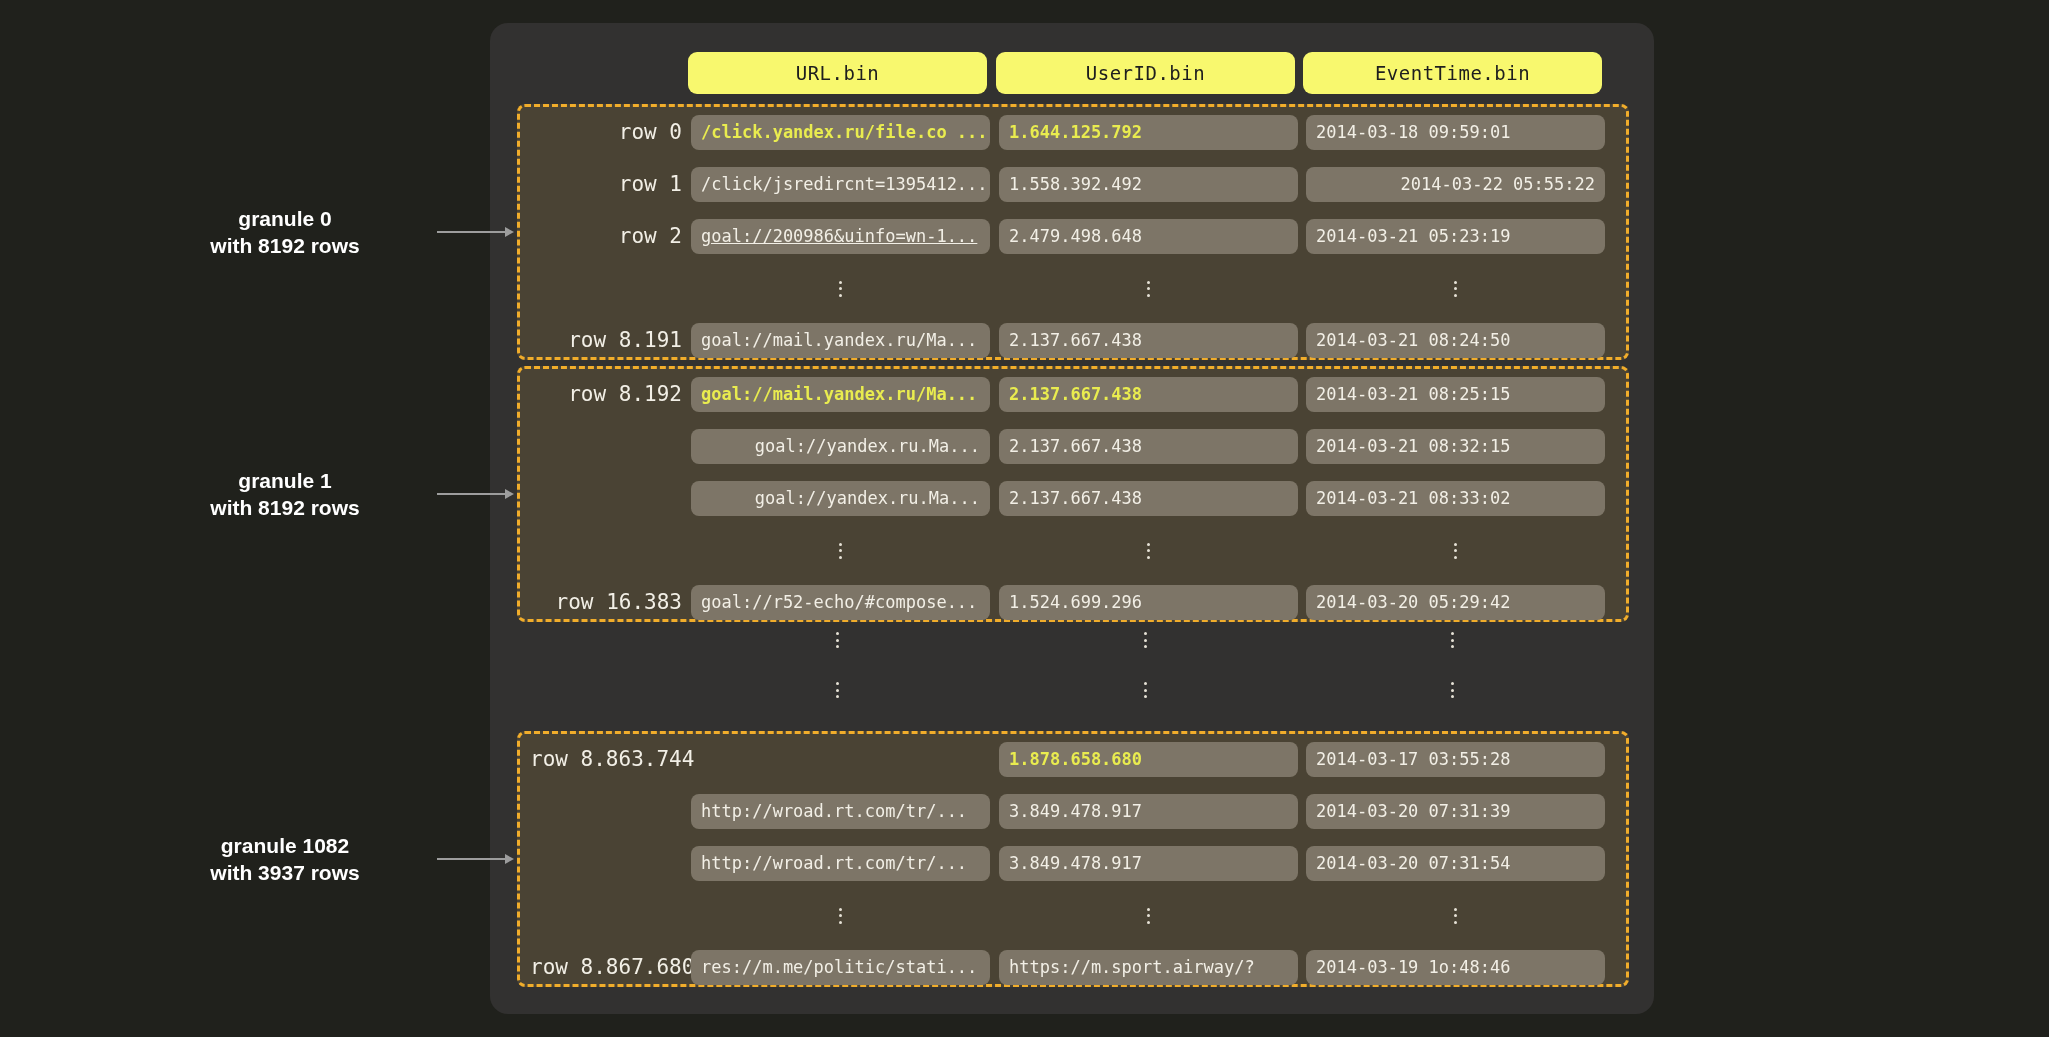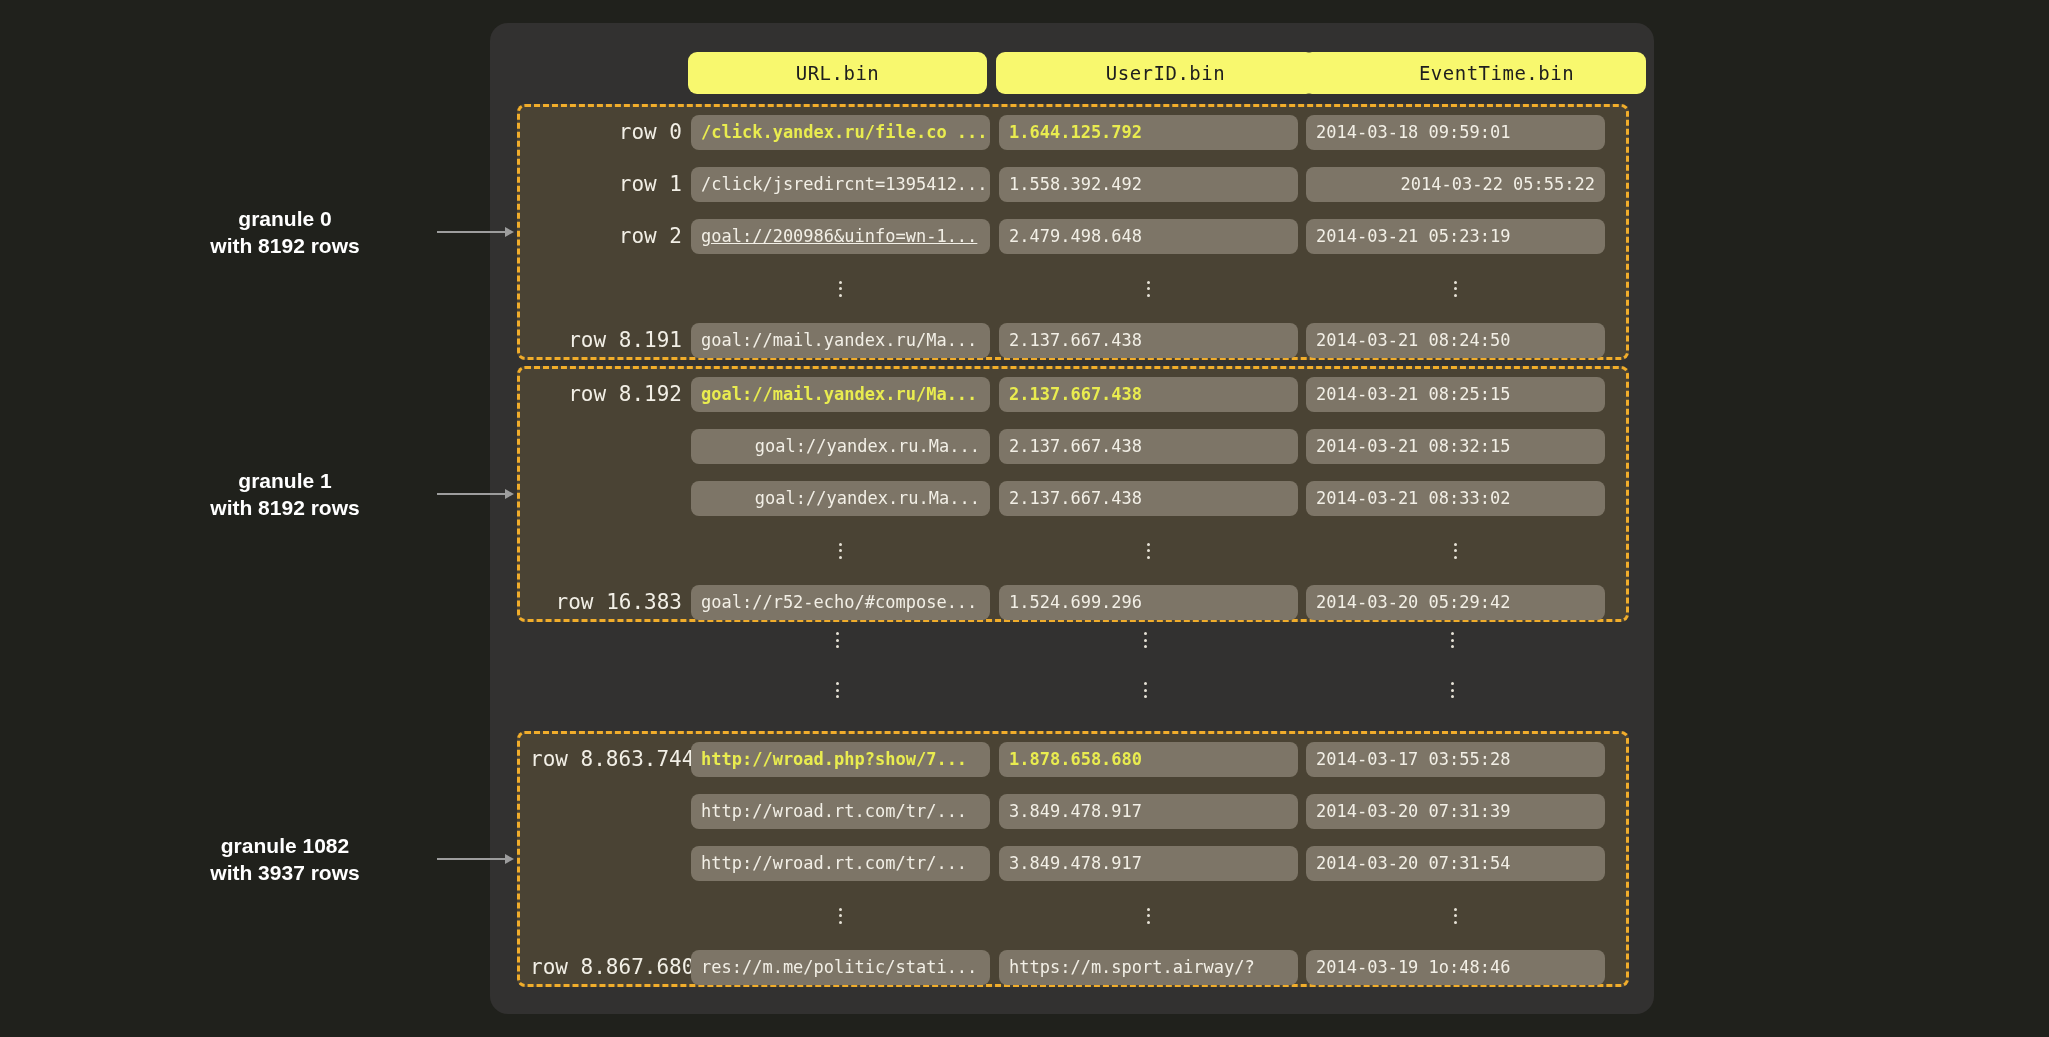--- a/index.html
+++ b/index.html
@@ -55,22 +55,22 @@
     border-left:9px solid var(--arrow,#9d9d9d);
   }
 </style>
 </head>
 <body>
 
 <div id="canvas">
   <div id="panel"></div>
   <div id="headers">
       <div class="col-header" style="left: 688px;">URL.bin</div>
-      <div class="col-header" style="left: 996px; padding-left: 20px;">UserID.bin</div>
-      <div class="col-header" style="left: 1303px; padding-left: 44px;">EventTime.bin</div>
+      <div class="col-header" style="left: 996px;">UserID.bin</div>
+      <div class="col-header" style="left: 1303px;">EventTime.bin</div>
     </div>
   <div id="granules">
       <div class="granule-box" style="top: 104px;">
         <div class="row-label" style="top: 8px;">row 0</div>
         <div class="cell hl" style="left: 171px; top: 8px;">/click.yandex.ru/file.co ...</div>
         <div class="cell hl" style="left: 479px; top: 8px;">1.644.125.792</div>
         <div class="cell" style="left: 786px; top: 8px;">2014-03-18 09:59:01</div>
         <div class="row-label" style="top: 60px;">row 1</div>
         <div class="cell" style="left: 171px; top: 60px;">/click/jsredircnt=1395412...</div>
         <div class="cell" style="left: 479px; top: 60px;">1.558.392.492</div>
@@ -125,21 +125,20 @@
           <i></i>
           <i></i>
         </div>
         <div class="row-label" style="top: 216px;">row 16.383</div>
         <div class="cell" style="left: 171px; top: 216px;">goal://r52-echo/#compose...</div>
         <div class="cell" style="left: 479px; top: 216px;">1.524.699.296</div>
         <div class="cell" style="left: 786px; top: 216px;">2014-03-20 05:29:42</div>
       </div>
       <div class="granule-box" style="top: 731px;">
         <div class="row-label" style="top: 8px;">row 8.863.744</div>
-        <div class="cell hl" style="left: 171px; top: 8px;">http://wroad.php?show/7...</div>
         <div class="cell hl" style="left: 479px; top: 8px;">1.878.658.680</div>
         <div class="cell" style="left: 786px; top: 8px;">2014-03-17 03:55:28</div>
         <div class="cell" style="left: 171px; top: 60px;">http://wroad.rt.com/tr/...</div>
         <div class="cell" style="left: 479px; top: 60px;">3.849.478.917</div>
         <div class="cell" style="left: 786px; top: 60px;">2014-03-20 07:31:39</div>
         <div class="cell" style="left: 171px; top: 112px;">http://wroad.rt.com/tr/...</div>
         <div class="cell" style="left: 479px; top: 112px;">3.849.478.917</div>
         <div class="cell" style="left: 786px; top: 112px;">2014-03-20 07:31:54</div>
         <div class="vdots" style="left: 316.5px; top: 173.5px;">
           <i></i>

